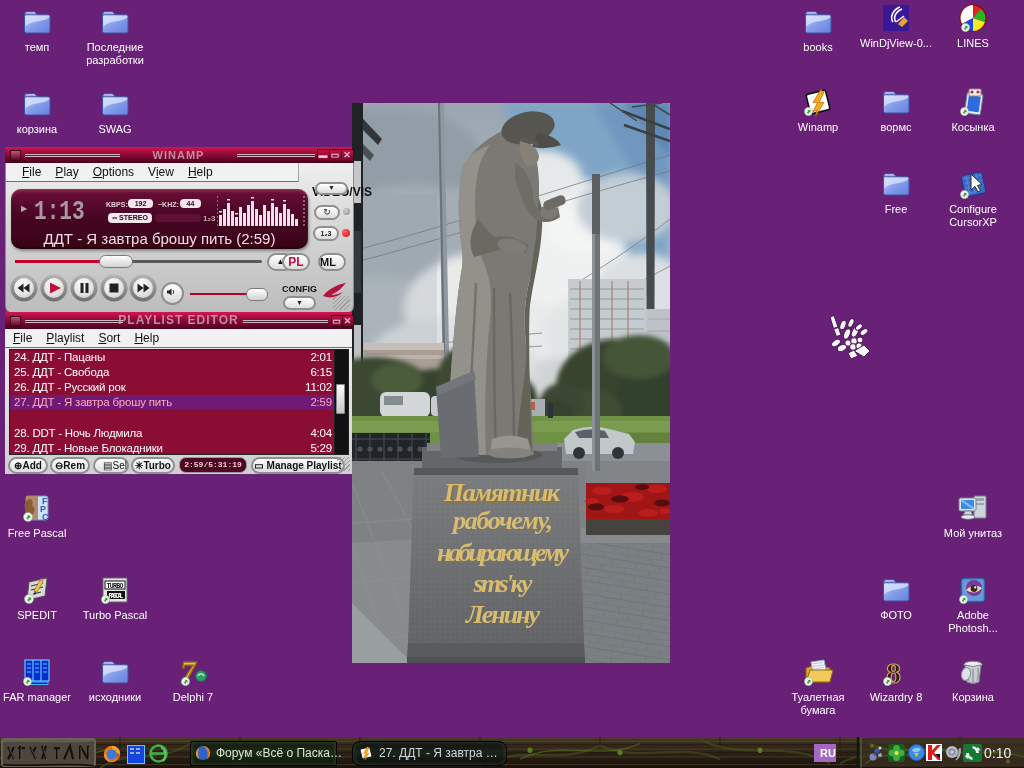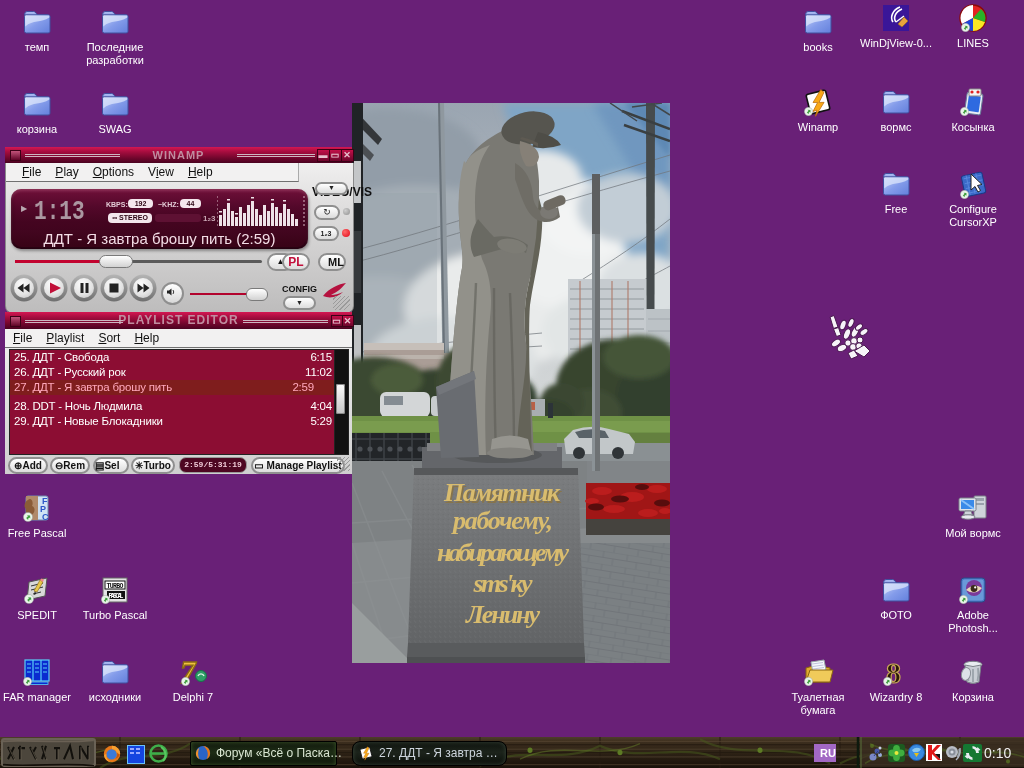--- a/index.html
+++ b/index.html
@@ -212,21 +212,21 @@
     <svg class="ic" viewBox="0 0 32 32">
 <rect x="17" y="4" width="12" height="22" rx="1" fill="#cfd4da" stroke="#7a8088"></rect>
 <rect x="19" y="6" width="8" height="3" fill="#9aa2ac"></rect>
       <rect x="19" y="11" width="8" height="2" fill="#9aa2ac"></rect>
 <rect x="2" y="6" width="17" height="13" rx="1.5" fill="#dfe4ea" stroke="#7a8088"></rect>
 <rect x="4" y="8" width="13" height="9" fill="#3a8ae8"></rect>
 <path d="M4 8 l13 9" stroke="#8ac0f8" stroke-width="2"></path>
 <path d="M8 19 h6 l1.5 4 h-9 z" fill="#cfd4da" stroke="#7a8088"></path>
 <ellipse cx="11" cy="25" rx="7" ry="2.2" fill="#e8eaef" stroke="#7a8088"></ellipse>
 </svg>
-    <div class="lbl">Мой вормс</div>
+    <div class="lbl">Мой унитаз</div>
   </div>
 
 <div class="icon" style="left:857px;top:574px">
     <svg class="ic">
       <use href="#fold"></use>
     </svg>
     <div class="lbl">ФОТО</div>
   </div>
 
 <div class="icon" style="left:934px;top:574px">
@@ -557,21 +557,21 @@
     <div class="led" style="left:337px;top:45px;width:7px;height:7px;background:radial-gradient(circle at 35% 35%,#cfcfcf,#8f8f8f)"></div>
     <div class="pill" style="left:307px;top:63px;width:22px;height:11px;text-align:center;font-size:7px;line-height:11px;color:#222;font-weight:bold">1₂3</div>
     <div class="led" style="left:336px;top:66px;width:8px;height:8px;background:radial-gradient(circle at 35% 35%,#ff6a6a,#e00618)"></div>
 
     <div class="abs" style="left:9px;top:97px;width:247px;height:3px;background:#5a5a5a;border-radius:2px"></div>
     <div class="abs" style="left:9px;top:97px;width:90px;height:3px;background:#c2032f"></div>
     <div class="abs" style="left:93px;top:92px;width:32px;height:11px;background:linear-gradient(180deg,#fff,#d2d2d2);border:1px solid #7a7a7a;border-radius:7px"></div>
 
     <div class="pill" style="left:261px;top:90px;width:23px;height:14px;text-align:center;font-size:8px;line-height:14px;color:#111">▲</div>
     <div class="pill" style="left:276px;top:90px;width:24px;height:14px;text-align:center;font-size:12px;line-height:14px;color:#c2103c;font-weight:bold">PL</div>
-    <div class="pill" style="left:312px;top:90px;width:24px;height:14px;text-align:right;font-size:11px;line-height:14px;color:#111;font-weight:bold">ML</div>
+    <div class="pill" style="left:312px;top:90px;width:24px;height:14px;text-align:left;font-size:11px;line-height:14px;color:#111;font-weight:bold">ML</div>
 
     <svg class="abs" style="left:2px;top:109px" width="160" height="32" viewBox="0 0 160 32">
       <defs>
         <radialGradient id="btn" cx=".4" cy=".3" r=".9">
             <stop offset="0" stop-color="#fdfdfd"></stop>
             <stop offset=".6" stop-color="#e2e2e2"></stop>
             <stop offset="1" stop-color="#bdbdbd"></stop>
           </radialGradient>
         <linearGradient id="ring" x1="0" y1="0" x2="0" y2="1">
             <stop offset="0" stop-color="#b5b5b5"></stop>
@@ -621,33 +621,34 @@
     <div class="grip" style="left:20px;top:8px;width:98px"></div>
     PLAYLIST EDITOR
     <div class="grip" style="left:238px;top:8px;width:85px"></div>
     <div class="tbtn" style="left:326px;top:3px;width:10px;height:10px">▭</div>
     <div class="tbtn" style="left:337px;top:3px;width:10px;height:10px">✕</div>
   </div>
   <div class="wamenu" style="top:17px"><span style="margin-left:8px"><u>F</u>ile</span><span><u>P</u>laylist</span><span><u>S</u>ort</span><span><u>H</u>elp</span></div>
   <div class="abs" style="left:0;top:36px;width:347px;height:126px;background:linear-gradient(180deg,#ececec,#cfcfcf)">
 
     <div class="abs" style="left:4px;top:1px;width:325px;height:104px;background:#8c0d33;border:1px solid #222;border-right:none;color:#fff;font-size:11.5px;letter-spacing:-.2px">
+      <div style="height:15px;line-height:15px;padding:0 3px 0 4px">24. ДДТ - Пацаны<span style="float:right">2:01</span></div>
       <div style="height:15px;line-height:15px;padding:0 3px 0 4px">25. ДДТ - Свобода<span style="float:right">6:15</span></div>
       <div style="height:15px;line-height:15px;padding:0 3px 0 4px">26. ДДТ - Русский рок<span style="float:right">11:02</span></div>
-      <div style="height:15px;line-height:15px;padding:0 21px 0 4px;background:#7f1d1d;color:#ffa8bc">27. ДДТ - Я завтра брошу пить<span style="float:right">2:59</span></div>
-      <div style="height:15px;line-height:15px;padding:4px 3px 0 4px">28. DDT - Ночь Людмила<span style="float:right">4:04</span></div>
+      <div style="height:15px;line-height:15px;padding:0 3px 0 4px;background:#701a75;color:#ffa8bc">27. ДДТ - Я завтра брошу пить<span style="float:right">2:59</span></div>
+      <div style="height:15px;line-height:15px;padding:16px 3px 0 4px">28. DDT - Ночь Людмила<span style="float:right">4:04</span></div>
       <div style="height:15px;line-height:15px;padding:0 3px 0 4px">29. ДДТ - Новые Блокадники<span style="float:right">5:29</span></div>
     </div>
 
     <div class="abs" style="left:329px;top:1px;width:13px;height:104px;background:#111;border:1px solid #222"></div>
     <div class="abs" style="left:331px;top:36px;width:9px;height:30px;background:linear-gradient(180deg,#fdfdfd,#c5c5c5);border-radius:2px;box-shadow:inset 0 0 0 1px #888"></div>
 
     <div class="pill" style="left:3px;top:109px;width:36px;height:13px;font-size:10px;font-weight:bold;color:#111;line-height:13px;text-align:center;white-space:nowrap">⊕Add</div>
     <div class="pill" style="left:45px;top:109px;width:36px;height:13px;font-size:10px;font-weight:bold;color:#111;line-height:13px;text-align:center;white-space:nowrap">⊖Rem</div>
-    <div class="pill" style="left:88px;top:109px;width:32px;height:13px;font-size:10px;font-weight:bold;color:#111;line-height:13px;text-align:left;white-space:nowrap">▤Sel</div>
+    <div class="pill" style="left:88px;top:109px;width:32px;height:13px;font-size:10px;font-weight:normal;color:#111;line-height:13px;text-align:right;white-space:nowrap">▤Sel</div>
     <div class="pill" style="left:126px;top:109px;width:40px;height:13px;font-size:10px;font-weight:bold;color:#111;line-height:13px;text-align:center;white-space:nowrap">✳Turbo</div>
     <div class="abs" style="left:174px;top:109px;width:66px;height:14px;background:#4e0722;border:1.5px solid #9a9a9a;border-radius:7px;color:#f0ccd8;font-size:8px;font-weight:bold;font-family:'Liberation Mono',monospace;text-align:center;line-height:14px;white-space:nowrap">2:59/5:31:19</div>
     <div class="pill" style="left:246px;top:109px;width:90px;height:13px;font-size:10px;font-weight:bold;color:#111;line-height:13px;text-align:center;white-space:nowrap">▭ Manage Playlist</div>
     <div class="abs" style="left:332px;top:109px;width:13px;height:14px;background:repeating-linear-gradient(135deg,rgba(0,0,0,0) 0 2px,#9a9a9a 2px 3px)"></div>
   </div>
 </div>
 
 <div class="abs" id="cursor" style="left:824px;top:313px">
 <svg width="48" height="50" viewBox="0 0 48 50">
 <g fill="#f6f4f8" stroke="#4a1850" stroke-width="1">

